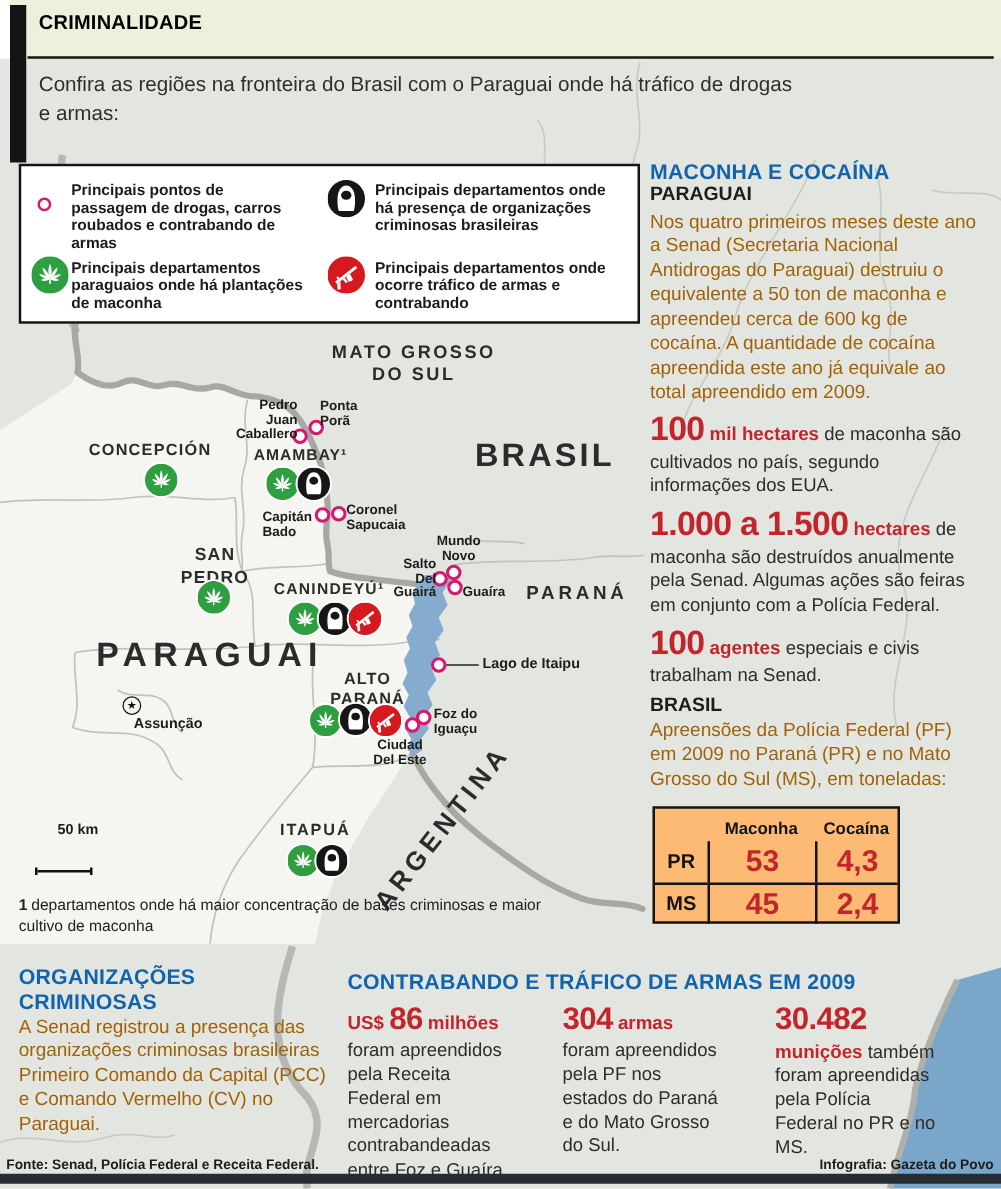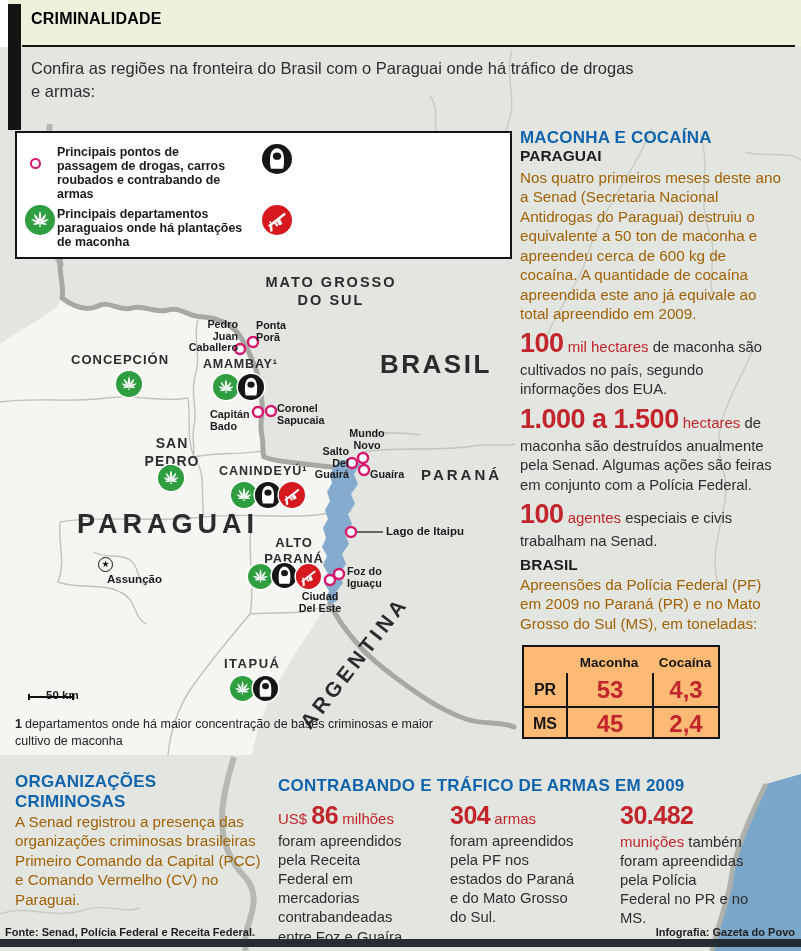--- a/index.html
+++ b/index.html
@@ -35,21 +35,21 @@
   .scalebar{left:28px;top:694px;width:46px;height:6px;border-left:2px solid #111;border-right:2px solid #111}
   .scalebar::after{content:"";position:absolute;left:0;right:0;top:2px;border-top:2px solid #111}
   .footnote{left:15px;top:716px;width:445px;font-size:12.5px;line-height:1.35;color:#222}
   .footnote .fm{font-weight:800;margin-right:3px}
   
   .bluehead{font-size:17px;font-weight:800;color:var(--blue,#1164ab);line-height:1.18;letter-spacing:.2px}
   .subhead{font-size:15.5px;font-weight:700;color:#1d1d1d}
   .para{font-size:15.2px;line-height:1.28;color:#a16207}
   .stat{font-size:14.8px;line-height:1.3;color:#2d2d2d}
   .sv{font-size:27px;font-weight:800;color:var(--red,#c2252c);letter-spacing:-.5px}
-  .sp,.su{font-size:15px;font-weight:400;color:var(--red,#c2252c)}
+  .sp,.su{font-size:15px;font-weight:700;color:var(--red,#c2252c)}
   .cstat .sv{font-size:25px}
   
   .tbl{left:522px;top:645px;width:198px;height:94px;background:#fdba74;border:2px solid #141414;
     display:grid;grid-template-columns:42px 86px 66px;grid-template-rows:26px 33px 33px}
   .tbl div{display:flex;align-items:center;justify-content:center}
   .th{font-size:13.5px;font-weight:700;color:#141414;padding-top:4px}
   .rl{font-size:16px;font-weight:800;color:#141414}
   .tv{font-size:24px;font-weight:800;color:var(--red,#c2252c)}
   .bl{border-left:2px solid #141414}
   .bt{border-top:2px solid #141414}
@@ -158,31 +158,33 @@
   <div class="abs intro">Confira as regiões na fronteira do Brasil com o Paraguai onde há tráfico de drogas e armas:</div>
 
   <div class="abs legend"></div>
   <span class="abs dot" style="left:30px;top:158px"></span>
   <div class="abs ltxt" style="left:57px;top:145px;width:178px">Principais pontos de passagem de drogas, carros roubados e contrabando de armas</div>
   <span class="abs li c-black" style="left:262px;top:144px">
       <svg class="ic">
         <use href="#ic-balaclava"></use>
       </svg>
     </span>
+  <div class="abs ltxt" style="left:300px;top:145px;width:188px">Principais departamentos onde há presença de organizações criminosas brasileiras</div>
   <span class="abs li c-green" style="left:25px;top:205px">
       <svg class="ic">
         <use href="#ic-cannabis"></use>
       </svg>
     </span>
   <div class="abs ltxt" style="left:57px;top:207px;width:192px">Principais departamentos paraguaios onde há plantações de maconha</div>
   <span class="abs li c-red" style="left:262px;top:205px">
       <svg class="ic">
         <use href="#ic-rifle"></use>
       </svg>
     </span>
+  <div class="abs ltxt" style="left:300px;top:207px;width:185px">Principais departamentos onde ocorre tráfico de armas e contrabando</div>
 
   <div class="abs country" style="left:262px;top:273px;width:138px;text-align:center;font-size:14.5px;letter-spacing:2px;line-height:1.25">MATO GROSSO DO SUL</div>
   <div class="abs country" style="left:380px;top:349px;font-size:26px;letter-spacing:2.5px">BRASIL</div>
   <div class="abs country" style="left:421px;top:466px;font-size:15px;letter-spacing:3px">PARANÁ</div>
   <div class="abs country" style="left:77px;top:509px;font-size:27px;letter-spacing:5px">PARAGUAI</div>
   <div class="abs country" style="left:276px;top:655px;width:150px;text-align:center;font-size:21px;letter-spacing:4px;transform:rotate(-52deg)">ARGENTINA</div>
 
   <div class="abs dept" style="left:71px;top:352px;font-size:13px;letter-spacing:1px">CONCEPCIÓN</div>
   <div class="abs dept" style="left:136px;top:434px;width:72px;text-align:center;font-size:14px;letter-spacing:1px;line-height:1.3">SAN PEDRO</div>
   <div class="abs dept" style="left:203px;top:357px;font-size:12.5px;letter-spacing:.8px">AMAMBAY¹</div>
@@ -257,21 +259,21 @@
   <div class="abs city" style="left:277px;top:403px;width:62px">Coronel Sapucaia</div>
   <div class="abs city" style="left:307px;top:446px;width:42px;text-align:right">Salto Del Guairá</div>
   <div class="abs city" style="left:348px;top:428px;width:38px;text-align:center">Mundo Novo</div>
   <div class="abs city" style="left:370px;top:469px">Guaíra</div>
   <div class="abs city" style="left:347px;top:566px;width:46px">Foz do Iguaçu</div>
   <div class="abs city" style="left:294px;top:591px;width:52px;text-align:center">Ciudad Del Este</div>
   <span class="abs cap-star"></span>
   <div class="abs city" style="left:107px;top:573px;font-size:11.5px">Assunção</div>
   <div class="abs city" style="left:386px;top:525px;font-size:11.5px">Lago de Itaipu</div>
 
-  <div class="abs city" style="left:46px;top:689px;font-size:11.5px">50 km</div>
+  <div class="abs city" style="left:46px;top:658px;font-size:11.5px">50 km</div>
   <div class="abs scalebar"></div>
 
   <div class="abs footnote">
     <span class="fm">1</span><span>departamentos onde há maior concentração de bases criminosas e maior cultivo de maconha</span>
   </div>
 
   <div class="abs bluehead" style="left:520px;top:128px">MACONHA E COCAÍNA</div>
   <div class="abs subhead" style="left:520px;top:147px">PARAGUAI</div>
   <div class="abs para" style="left:520px;top:168px;width:264px">Nos quatro primeiros meses deste ano a Senad (Secretaria Nacional Antidrogas do Paraguai) destruiu o equivalente a 50 ton de maconha e apreendeu cerca de 600 kg de cocaína. A quantidade de cocaína apreendida este ano já equivale ao total apreendido em 2009.</div>
 

